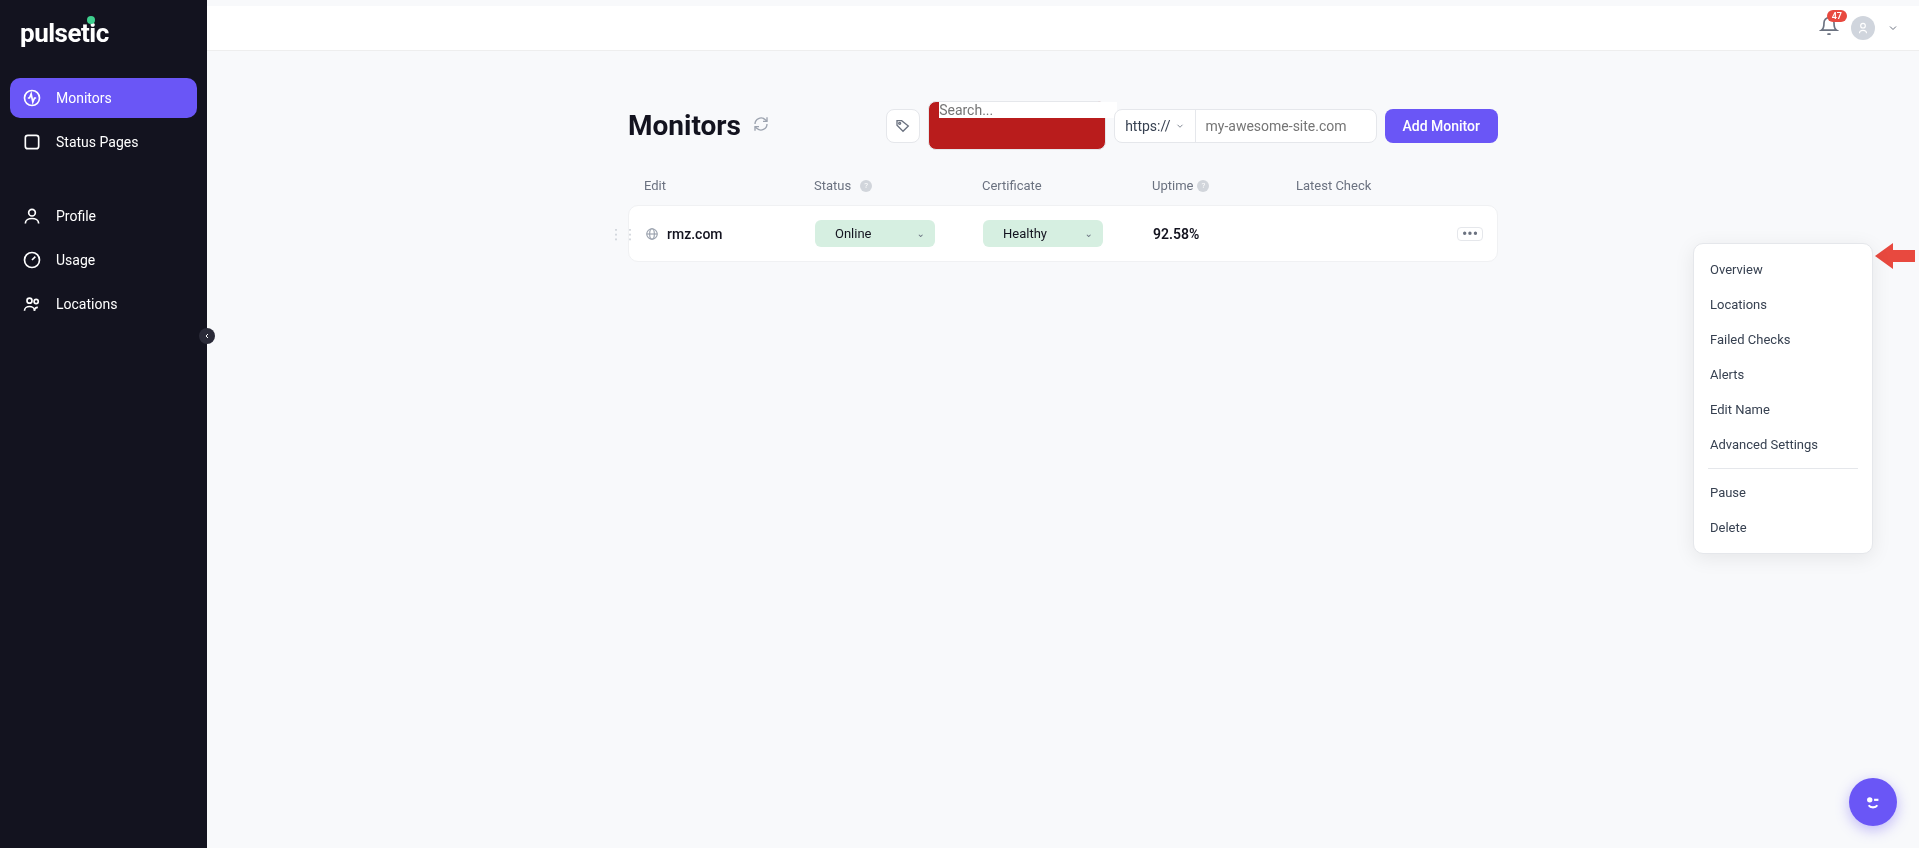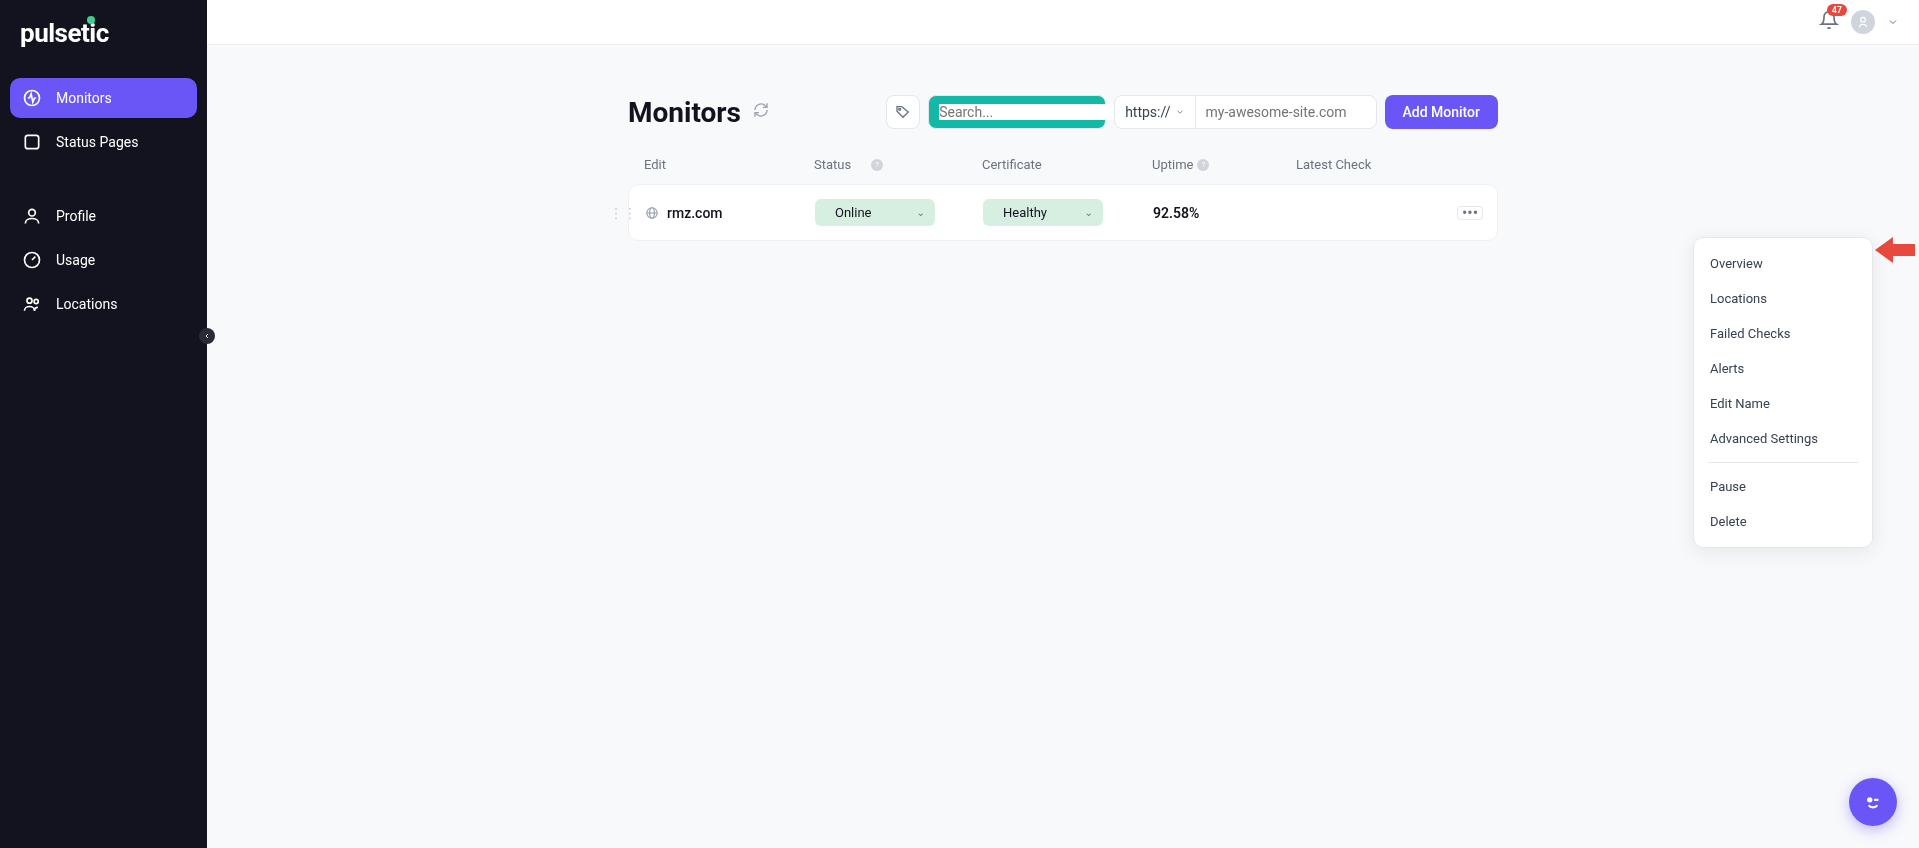--- a/index.html
+++ b/index.html
@@ -88,20 +88,21 @@
     }
     .topbar {
       height: 45px;
       background: #fff;
       border-bottom: 1px solid #eee;
       display: flex;
       justify-content: flex-end;
       align-items: center;
       padding: 0 20px;
       gap: 12px;
+      margin-top: 6px;
     }
     .bell-wrap {
       position: relative;
       cursor: pointer;
     }
     .bell-badge {
       position: absolute;
       top: -6px;
       right: -8px;
       background: #e8493f;
@@ -158,26 +159,26 @@
       border-radius: 8px;
       background: #fff;
       display: flex;
       align-items: center;
       justify-content: center;
       cursor: pointer;
       color: #6b7280;
     }
     .search-box {
       display: flex;
-      align-items: center;
+      align-items: flex-start;
       border: 1px solid #e5e7eb;
       border-radius: 8px;
-      background: #14b8a6;
+      background: #b91c1c;
       padding: 0 10px;
-      height: 34px;
+      height: 49px;
       width: 178px;
     }
     .search-box input {
       border: none;
       outline: none;
       flex: 1;
       font-size: 14px;
       color: #374151;
     }
     .add-monitor-group {
@@ -219,21 +220,21 @@
       cursor: pointer;
     }
     .table-head {
       display: flex;
       align-items: center;
       padding: 0 16px 12px 16px;
       color: #6b7280;
       font-size: 13px;
     }
     .col-name { flex: 0 0 170px; }
-    .col-status { flex: 0 0 168px; display: flex; align-items: center; gap: 20px; }
+    .col-status { flex: 0 0 168px; display: flex; align-items: center; gap: 9px; }
     .col-cert { flex: 0 0 170px; }
     .col-uptime { flex: 0 0 144px; display: flex; align-items: center; gap: 4px; }
     .col-latest { flex: 1; }
     .help-icon {
       width: 12px;
       height: 12px;
       border-radius: 50%;
       background: #d1d5db;
       color: #fff;
       font-size: 8px;

